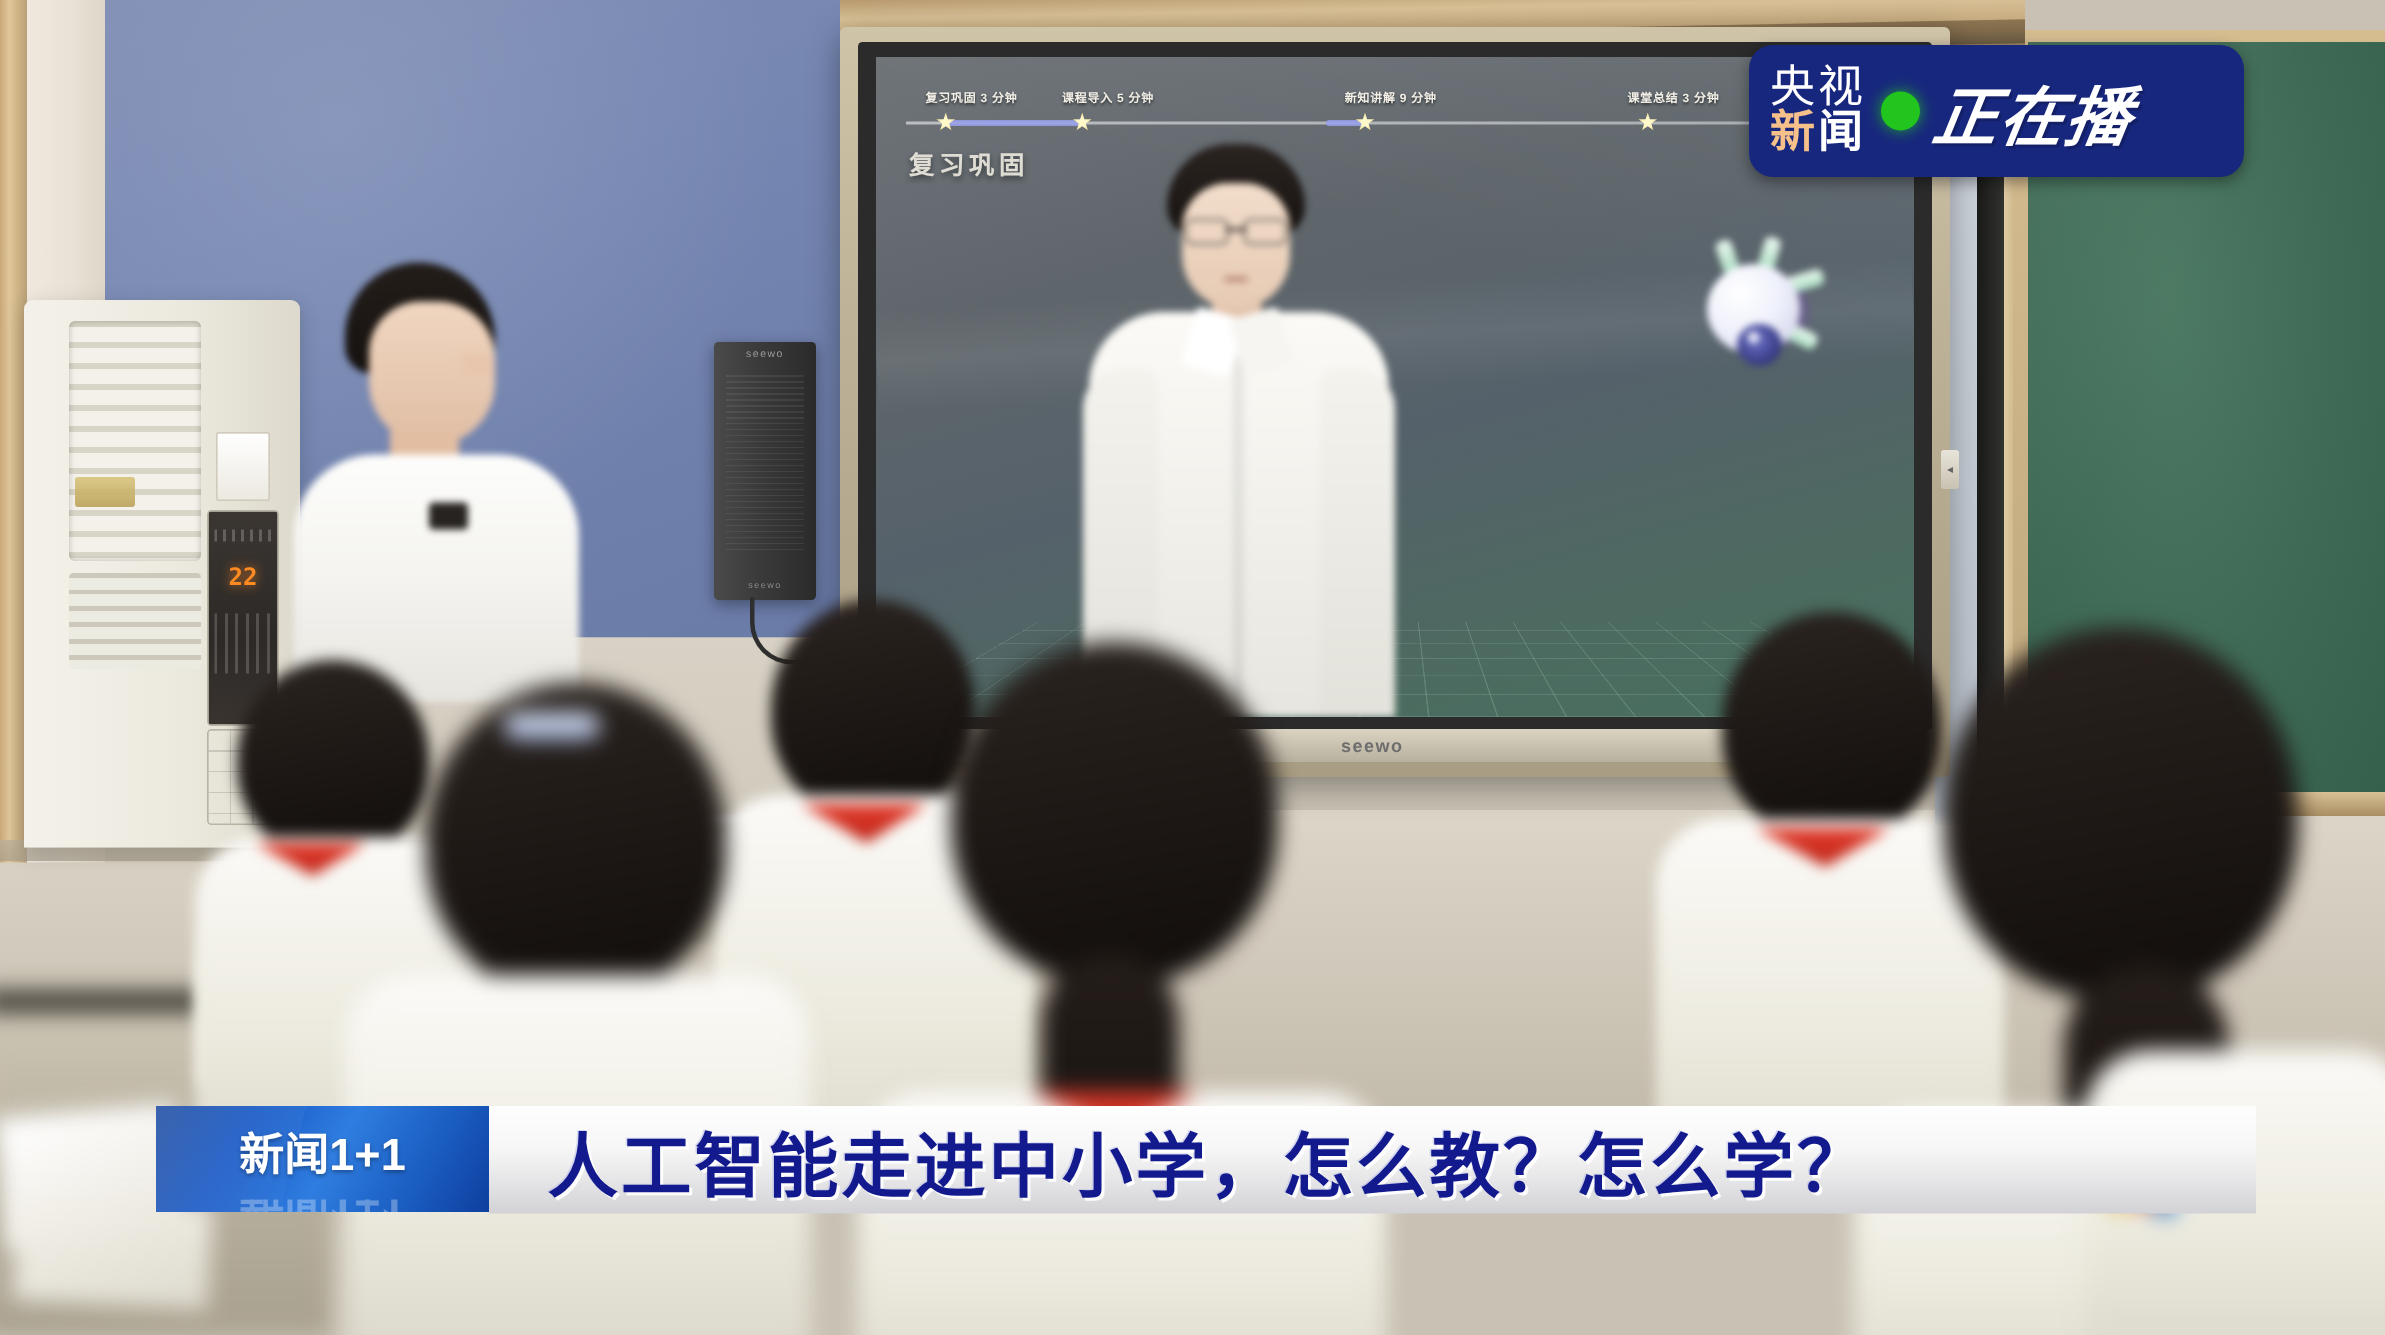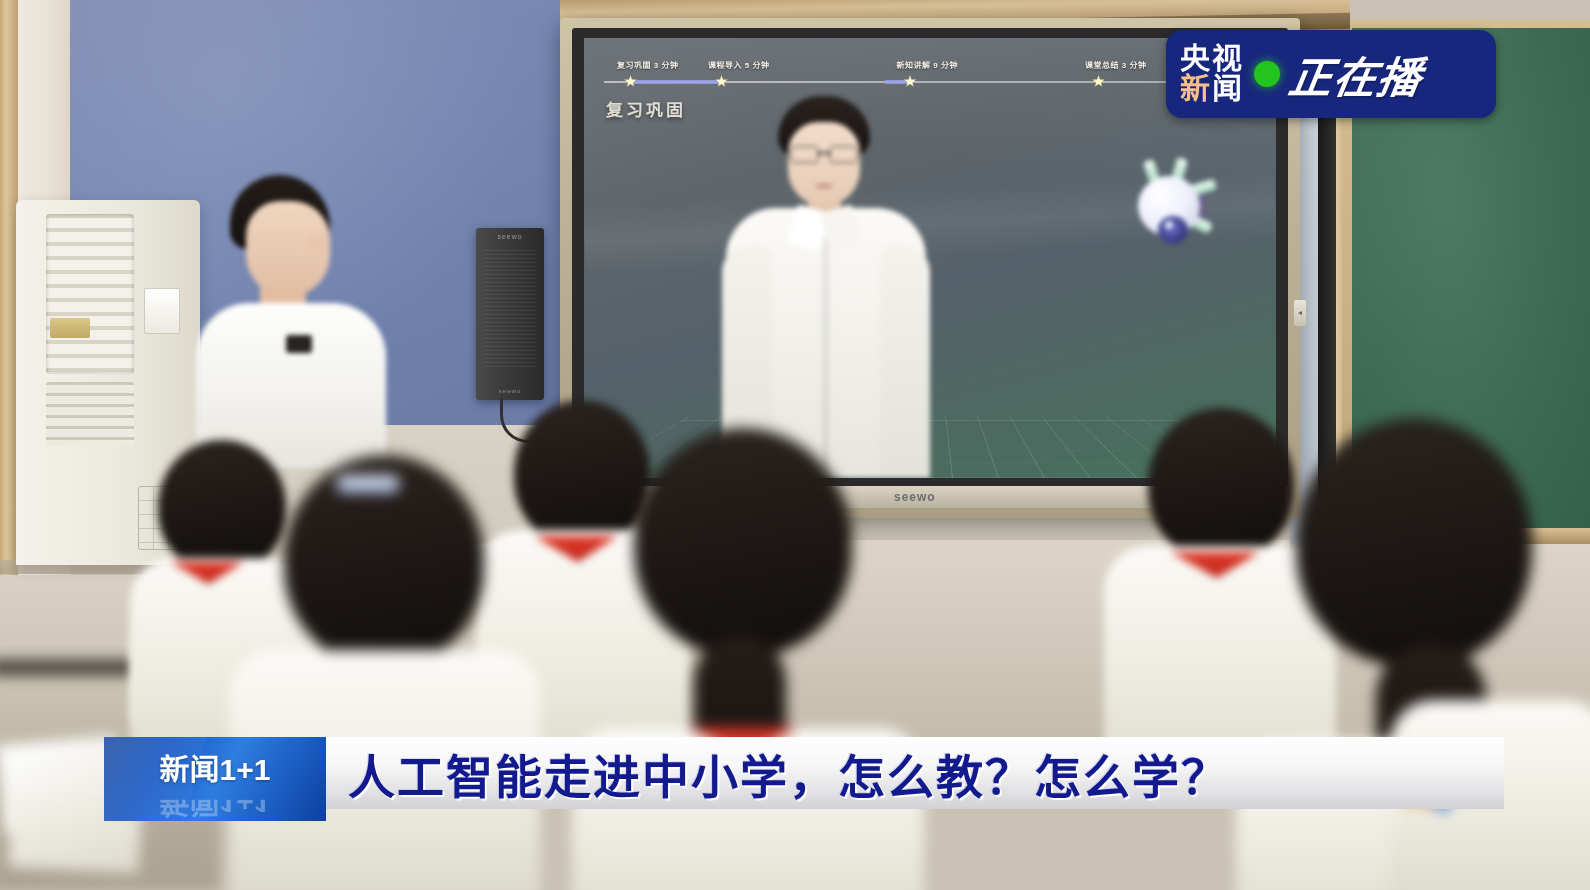--- a/index.html
+++ b/index.html
@@ -221,48 +221,48 @@
 
   .blurA{filter:blur(2.4px);}
   .blurB{filter:blur(4.5px);}
   .blurC{filter:blur(7px);}
 
   
   .live-badge{position:absolute;left:1166px;top:30px;width:330px;height:88px;
     background:#18277e;border-radius:16px;box-shadow:0 3px 10px rgba(0,0,0,.4);
     display:flex;align-items:center;padding:0 14px;box-sizing:border-box;gap:10px;}
   .cctv-mark{display:flex;flex-direction:column;justify-content:center;line-height:1;}
-  .cctv-top{font-size:30px;font-weight:bold;color:#ffffff;letter-spacing:2px;}
+  .cctv-top{font-size:30px;font-weight:normal;color:#ffffff;letter-spacing:2px;}
   .cctv-bot{font-size:30px;font-weight:bold;letter-spacing:2px;}
   .cctv-bot .o{color:#f5c08a;}
   .cctv-bot .w{color:#ffffff;}
   .live-dot{width:26px;height:26px;border-radius:50%;background:#22c41e;
     box-shadow:0 0 10px rgba(34,196,30,.8);flex:0 0 auto;}
   .live-word{font-size:43px;font-weight:bold;color:#fff;letter-spacing:1px;
     font-style:italic;transform:skewX(-9deg);text-shadow:2px 2px 0 rgba(0,0,0,.18);
     position:relative;white-space:nowrap;}
 
   
   .lower-third{position:absolute;left:104px;top:737px;width:1400px;height:72px;}
-  .lt-show{position:absolute;left:0;top:0;width:222px;height:84px;
+  .lt-show{position:absolute;left:0;top:0;width:222px;height:71px;
     background:linear-gradient(120deg,#0b3d99 0%,#1657c4 25%,#2f7de0 52%,#1a5cc0 78%,#0e3f9e 100%);
     overflow:hidden;}
   .lt-show::after{content:"";position:absolute;left:-30%;top:-40%;width:70%;height:190%;
     background:linear-gradient(100deg,rgba(255,255,255,.30),rgba(255,255,255,0));transform:rotate(14deg);}
   .lt-show-name{position:absolute;left:0;right:0;top:8px;text-align:center;font-size:30px;
     font-weight:bold;color:#ffffff;letter-spacing:0px;z-index:2;
     text-shadow:0 1px 3px rgba(0,0,0,.35);}
   .lt-show-refl{position:absolute;left:0;right:0;top:46px;text-align:center;font-size:30px;
     font-weight:bold;color:rgba(255,255,255,.30);letter-spacing:0px;z-index:2;
     transform:scaleY(-1);clip-path:inset(0 0 38% 0);}
   .lt-headline{position:absolute;left:222px;top:0;width:1178px;height:72px;
     background:linear-gradient(180deg,#fefefe 0%,#f6f6f7 40%,#e4e4e6 72%,#d2d2d6 100%);
     display:flex;align-items:center;}
   .lt-headline-text{font-size:47px;font-weight:bold;color:#121a8e;letter-spacing:2px;
-    padding-left:22px;white-space:nowrap;
+    padding-left:39px;white-space:nowrap;
     text-shadow:2px 2px 0 rgba(255,255,255,.9),-1px -1px 0 rgba(180,185,230,.5);}
 </style>
 </head>
 <body>
 
 <div id="stage">
 
   <div class="bg-base"></div>
   <div class="wall-lower"></div>
   <div class="wall-blue"></div>
@@ -280,20 +280,25 @@
   <div class="chalk-ledge"></div>
 
   <div class="beam-top"></div>
   <div class="beam-top2"></div>
 
   <div class="ac">
     <div class="ac-grille"></div>
     <div class="ac-grille2"></div>
     <div class="ac-badge"></div>
     <div class="ac-sticker"></div>
+    <div class="ac-panel">
+      <div class="ac-mini"></div>
+      <div class="ac-temp">22</div>
+      <div class="ac-mini2"></div>
+    </div>
     <div class="ac-btns"></div>
   </div>
 
   <div class="speaker">
     <div class="sp-brand">seewo</div>
     <div class="sp-mesh"></div>
     <div class="sp-brand2">seewo</div>
   </div>
   <div class="sp-cable"></div>
 

